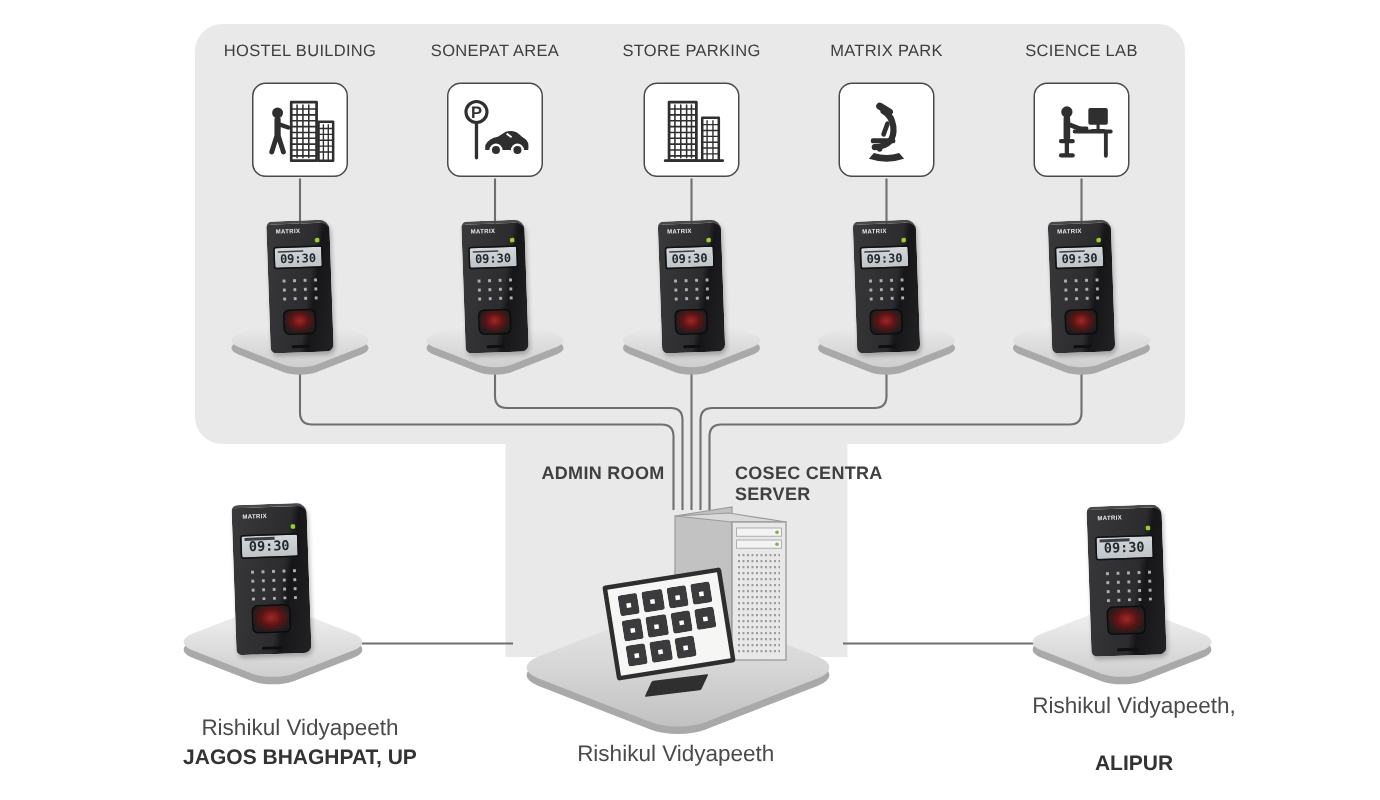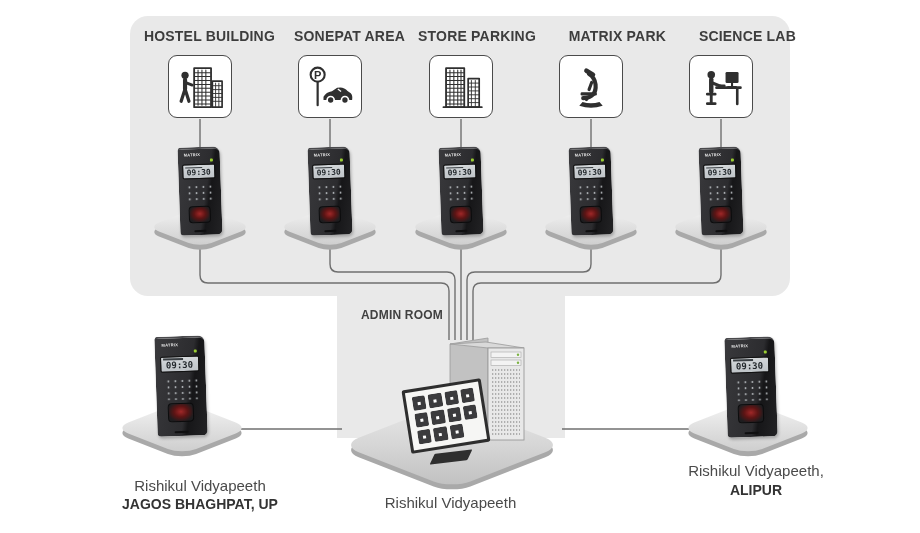--- a/index.html
+++ b/index.html
@@ -9,22 +9,22 @@
   
   .big-panel { position:absolute; left:130px; top:16px; width:660px; height:280px;
     background:#e9e9e9; border-radius:18px; }
   .center-column { position:absolute; left:337px; top:290px; width:228px; height:148px;
     background:#e9e9e9; }
 
   
   svg.lines { position:absolute; left:0; top:0; z-index:2; }
 
   
-  .loc-label { position:absolute; top:28px; width:150px; text-align:right;
-    font-size:14px; font-weight:bold; color:#3d3d3d; letter-spacing:.2px; z-index:4; }
+  .loc-label { position:absolute; top:28px; width:150px; text-align:center;
+    font-size:11px; font-weight:normal; color:#3d3d3d; letter-spacing:.2px; z-index:4; }
 
   
   .icon-box { position:absolute; top:55px; width:64px; height:63px; background:#fff;
     border:1.6px solid #4a4a4a; border-radius:9px; z-index:3;
     display:flex; align-items:center; justify-content:center; }
   .icon-box svg { width:52px; height:52px; }
 
   
   .plat { position:absolute; z-index:3; }
   .plat .p-edge, .plat .p-top { position:absolute; left:0; border-radius:16px;
@@ -80,21 +80,21 @@
   .mon-stand { position:absolute; left:432px; top:452px; width:38px; height:10px;
     background:#2f2f2f; transform:rotate(-7deg) skewX(-32deg); z-index:5; border-radius:1px; }
 
   
   .site { position:absolute; text-align:center; z-index:5; color:#4a4a4a; }
   .site .name { font-size:15px; }
   .site .city { font-size:14px; font-weight:bold; color:#333; margin-top:2px; }
   .site-left  { left:110px; top:477px; width:180px; }
   .site-center{ left:358px; top:494px; width:185px; }
   .site-right { left:666px; top:462px; width:180px; }
-  .site-right .city { margin-top:3px; }
+  .site-right .city { margin-top:21px; }
 
   .ic { stroke:#2f2f2f; fill:none; stroke-linecap:round; stroke-linejoin:round; }
   .icf { fill:#2f2f2f; stroke:none; }
 </style>
 </head>
 <body>
 
 <div class="canvas">
 
   <div class="big-panel"></div>
@@ -278,20 +278,21 @@
     <div class="dev-led"></div>
     <div class="dev-lcd">
         <span class="dev-time">09:30</span>
       </div>
     <div class="dev-keypad"></div>
     <div class="dev-finger"></div>
     <div class="dev-foot"></div>
   </div>
 
   <div class="room-label">ADMIN ROOM</div>
+  <div class="server-label">COSEC CENTRA SERVER</div>
 
   <svg class="server" width="95" height="125">
     <polygon points="10,18 48,12 48,114 10,108" fill="#c2c2c2" stroke="#9a9a9a" stroke-width=".8"></polygon>
     <polygon points="48,22 84,22 46,16 10,18" fill="#d9d9d9" stroke="#9a9a9a" stroke-width=".8"></polygon>
     <rect x="48" y="22" width="36" height="92" fill="#e8e8e8" stroke="#9a9a9a" stroke-width=".9"></rect>
     <rect x="51" y="26" width="30" height="5.5" fill="#f3f3f3" stroke="#a8a8a8" stroke-width=".6"></rect>
     <circle cx="78" cy="28.8" r="1.2" fill="#7cb342"></circle>
     <rect x="51" y="34" width="30" height="5.5" fill="#f3f3f3" stroke="#a8a8a8" stroke-width=".6"></rect>
     <circle cx="78" cy="36.8" r="1.2" fill="#7cb342"></circle>
     <g stroke="#9a9a9a" stroke-width="1.5" stroke-dasharray="1.3 1.7">

